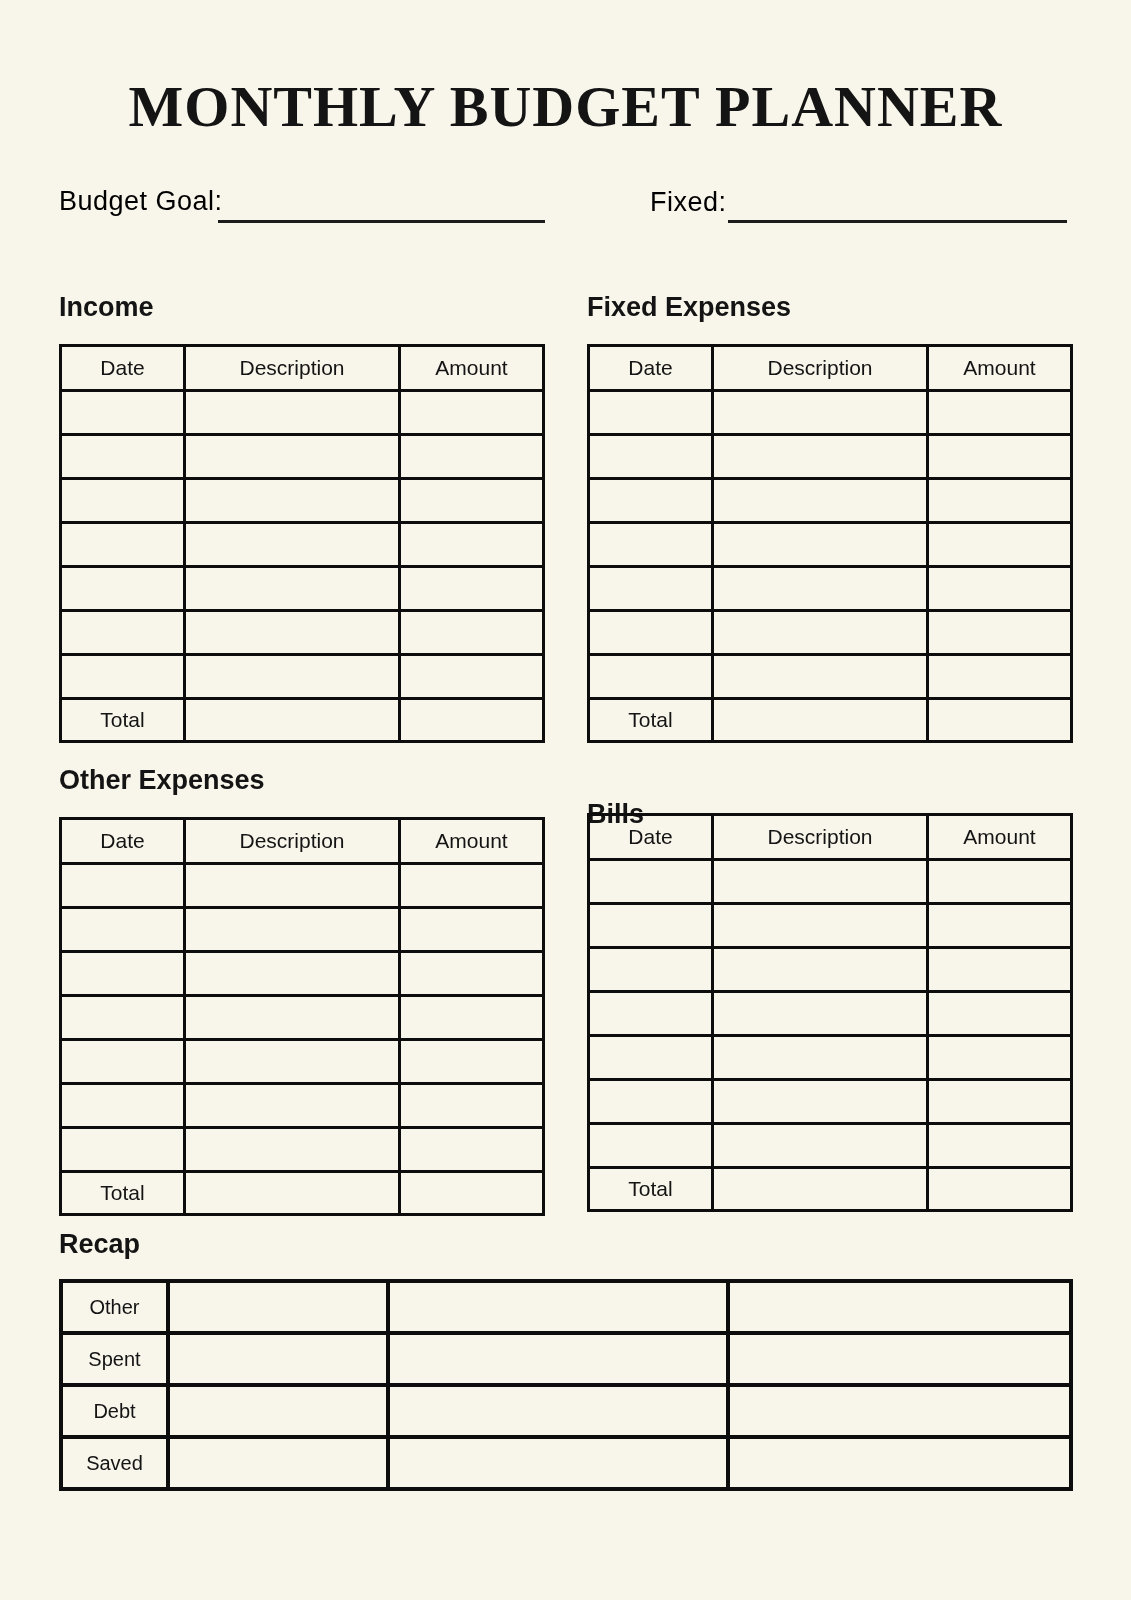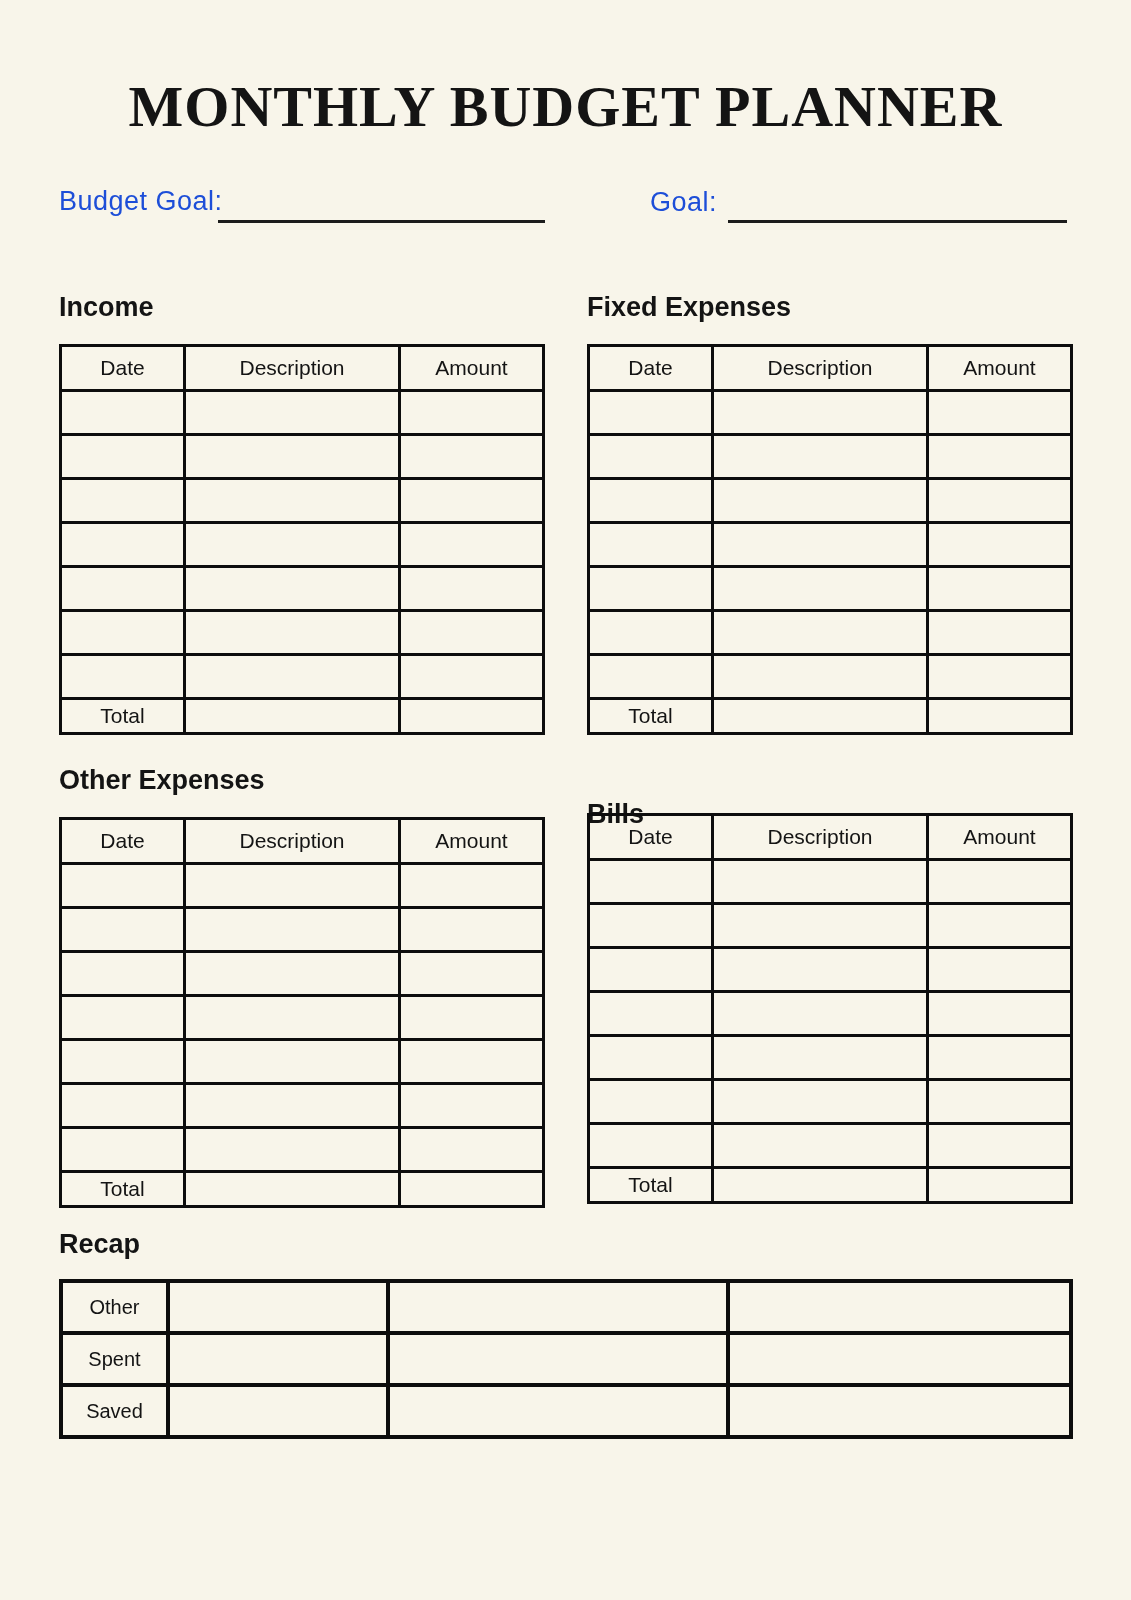--- a/index.html
+++ b/index.html
@@ -35,21 +35,21 @@
     line-height:54px;
     letter-spacing:1px;
     color:var(--ink);
   }
   
   .field-label{
     position:absolute;
     font-size:27px;
     line-height:32px;
     font-weight:400;
-    color:#1d4ed8;
+    color:#000000;
     letter-spacing:0.5px;
     white-space:nowrap;
   }
   .lbl-goal{left:59px; top:185px;}
   .lbl-month{left:650px; top:186px;}
   .field-line{
     position:absolute;
     height:3px;
     background:#1c1c1c;
   }
@@ -83,21 +83,21 @@
     border:3px solid var(--line);
     padding:0;
     text-align:center;
     vertical-align:middle;
     font-size:21px;
     font-weight:400;
     color:var(--ink);
   }
   .ledger tr.hdr{height:45px;}
   .ledger tr.row{height:44px;}
-  .ledger tr.tot{height:35px;}
+  .ledger tr.tot{height:43px;}
   .t-income{left:59px; top:344px;}
   .t-fixed{left:587px; top:344px;}
   .t-other{left:59px; top:817px;}
   .t-bills{left:587px; top:813px;}
   .ledger col.c-date{width:124px;}
   .ledger col.c-desc{width:215px;}
   .ledger col.c-amt{width:144px;}
   
   .recap{left:59px; top:1279px; width:1010px;}
   .recap th,.recap td{
@@ -118,21 +118,21 @@
 </head>
 <body>
 
 <div class="page">
 
   <h1 class="page-title">MONTHLY BUDGET PLANNER</h1>
 
   <span class="field-label lbl-goal">Budget Goal:</span>
   <span class="field-line line-goal"></span>
 
-  <span class="field-label lbl-month">Goal:</span>
+  <span class="field-label lbl-month">Fixed:</span>
   <span class="field-line line-month"></span>
 
   <h2 class="section-title ttl-income">Income</h2>
   <table class="ledger t-income">
     <colgroup>
         <col class="c-date">
         <col class="c-desc">
         <col class="c-amt">
       </colgroup>
   <tbody>
@@ -367,20 +367,26 @@
           <td></td>
           <td></td>
         </tr>
         <tr>
           <td>Spent</td>
           <td></td>
           <td></td>
           <td></td>
         </tr>
         <tr>
+          <td>Debt</td>
+          <td></td>
+          <td></td>
+          <td></td>
+        </tr>
+        <tr>
           <td>Saved</td>
           <td></td>
           <td></td>
           <td></td>
         </tr>
       </tbody>
     </table>
 
 </div>
 

